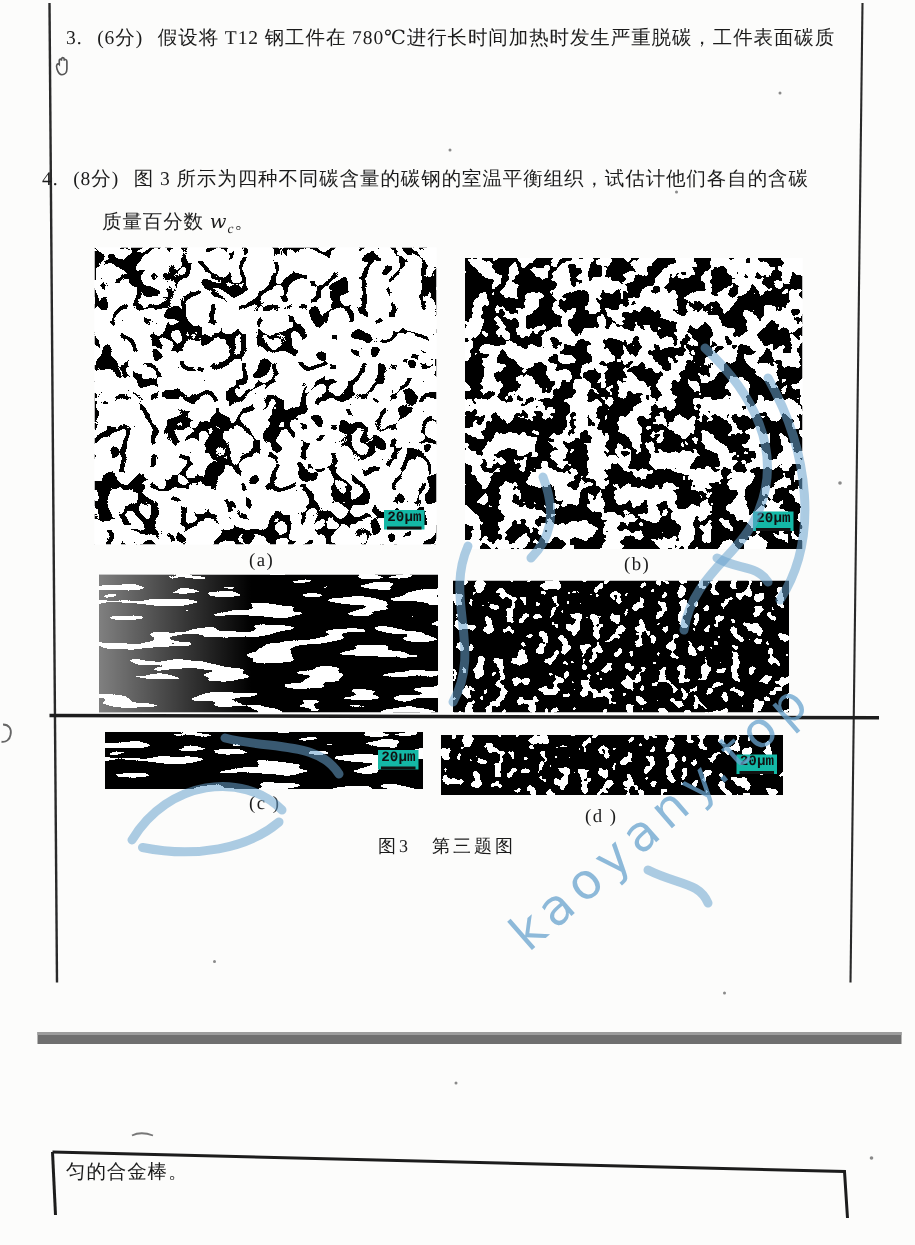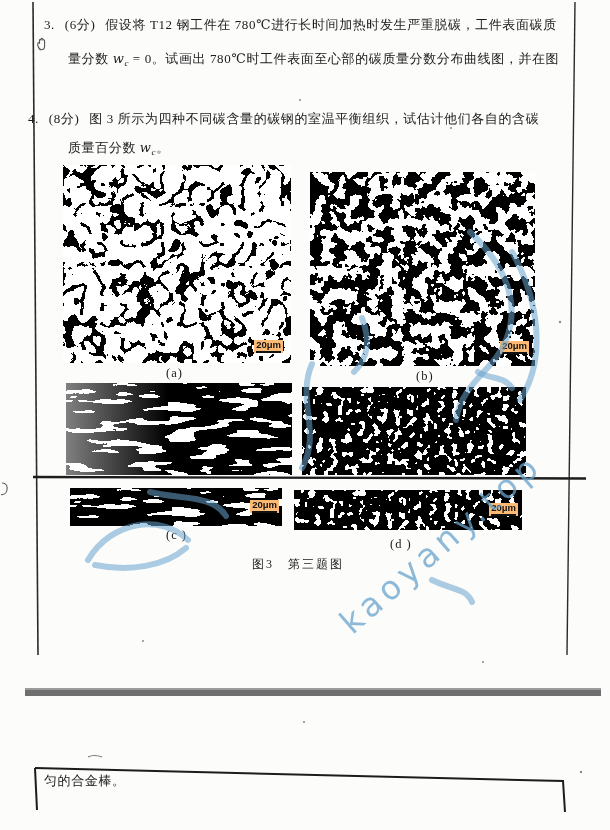--- a/index.html
+++ b/index.html
@@ -11,22 +11,22 @@
   }
   .tline{position:absolute;font-size:13px;letter-spacing:0.6px;white-space:nowrap;}
   .tline .qnum{margin-right:6px;}
   .tline .score{margin-right:6px;}
   .var{font-style:italic;font-family:"DejaVu Serif",serif;}
   .sub{font-size:9px;font-style:italic;vertical-align:-3px;}
   .micro{position:absolute;overflow:hidden;background:#fff;}
   .micro svg{display:block;}
   .fade-left{position:absolute;inset:0;background:linear-gradient(90deg,rgba(255,255,255,.5),rgba(255,255,255,0) 45%);}
   .scale{
-    position:absolute;background:#fdba74;color:#111;padding:0 2px 0 2px;
-    font-family:Liberation Sans, sans-serif;font-size:9.5px;line-height:10px;font-weight:bold;
+    position:absolute;background:#14b8a6;color:#111;padding:0 2px 0 2px;
+    font-family:Liberation Mono, monospace;font-size:9.5px;line-height:10px;font-weight:bold;
   }
   .scale .bar{display:block;height:2px;background:#111;margin-top:1px;}
   .figlabel{position:absolute;font-size:12.5px;letter-spacing:1px;}
   .caption{position:absolute;font-size:12px;letter-spacing:2px;}
   .sepbar{position:absolute;left:25px;top:688px;width:576px;height:6px;background:#6f6f6f;border-top:2px solid #9c9c9c;}
   .wm-text{
     position:absolute;left:332px;top:612px;transform:rotate(-41deg);transform-origin:left top;
     font-family:"DejaVu Sans",sans-serif;font-size:33px;letter-spacing:5px;
     color:rgba(104,163,205,0.75);pointer-events:none;white-space:nowrap;
   }
@@ -113,23 +113,20 @@
 
   <svg class="overlay z3" style="left:-4px;top:481px" width="14" height="16" viewBox="0 0 14 16">
     <path d="M6,2 C10,2 12,5 11,9 C10.5,12 8,14 5,13.5" fill="none" stroke="#666" stroke-width="1.2"></path>
   </svg>
 
   <div class="tline z3" style="left:44px;top:16px">
     <span class="qnum">3.</span>
     <span class="score">(6分)</span>
     <span>假设将 T12 钢工件在 780℃进行长时间加热时发生严重脱碳，工件表面碳质</span>
   </div>
-  <div class="tline z3" style="left:68px;top:50px">
-    <span>量分数 </span><span class="var">w</span><span class="sub">c</span><span> = 0。试画出 780℃时工件表面至心部的碳质量分数分布曲线图，并在图</span>
-  </div>
 
   <div class="tline z3" style="left:28px;top:110px">
     <span class="qnum">4.</span>
     <span class="score">(8分)</span>
     <span>图 3 所示为四种不同碳含量的碳钢的室温平衡组织，试估计他们各自的含碳</span>
   </div>
   <div class="tline z3" style="left:68px;top:139px">
     <span>质量百分数 </span><span class="var">w</span><span class="sub">c</span><span>。</span>
   </div>
 

